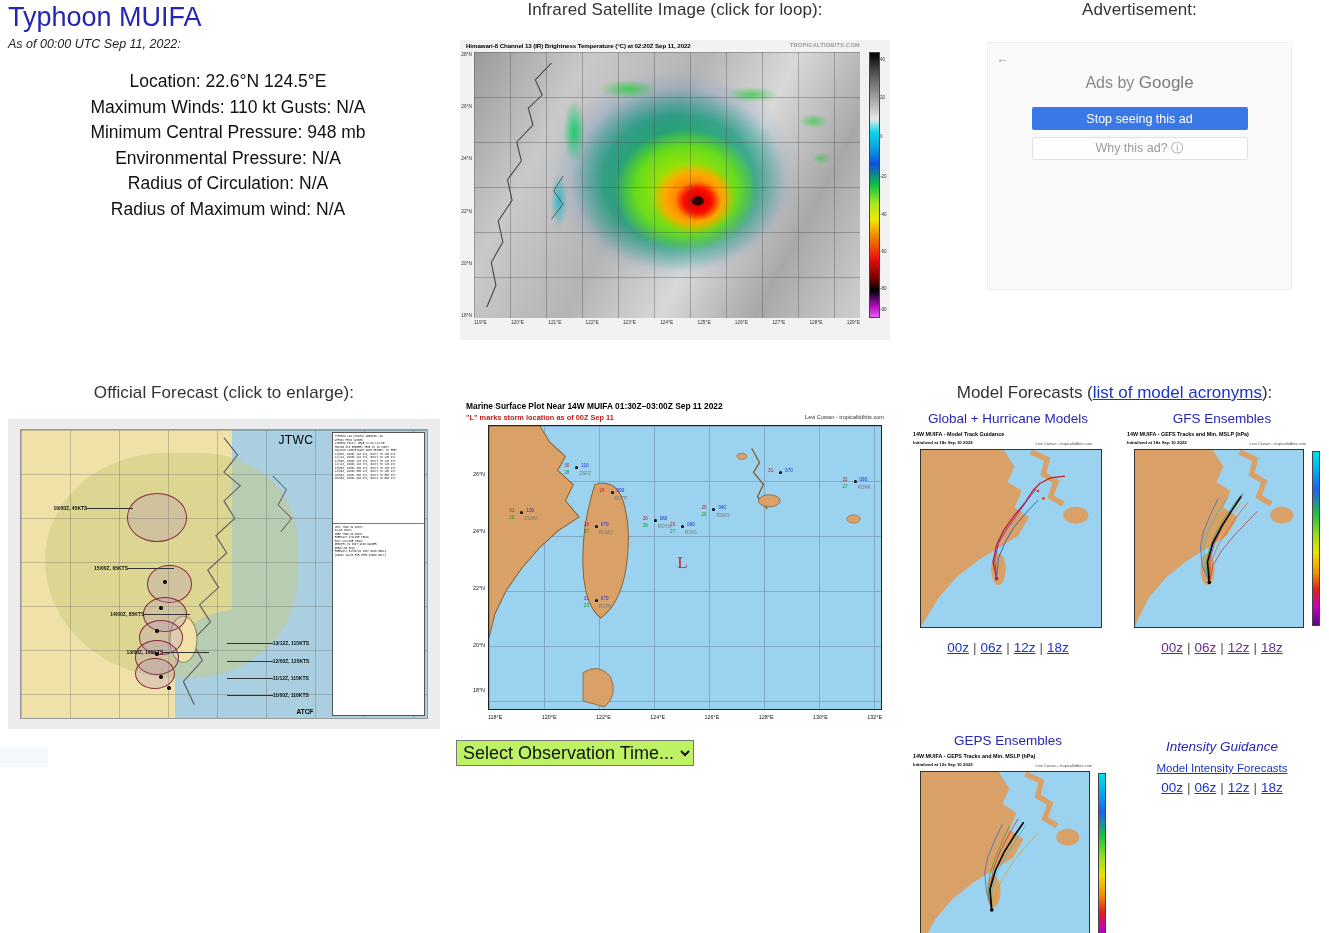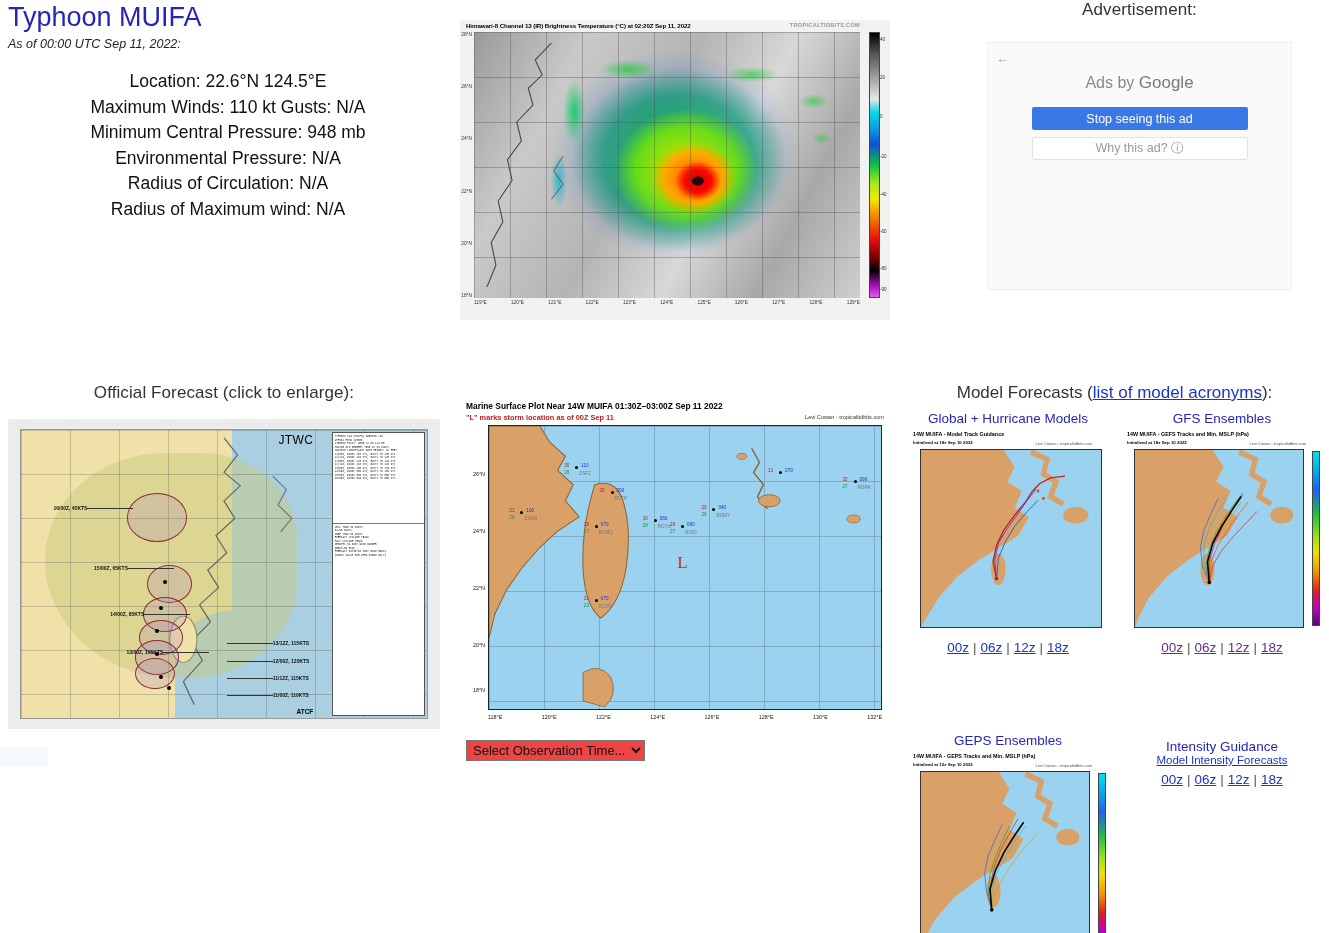--- a/index.html
+++ b/index.html
@@ -228,23 +228,23 @@
   .sp-yax {
     position: absolute; left: 0; top: 26px; bottom: 24px; width: 27px;
     font-size: 5.4px; color: #111;
   }
   .sp-yax span { position: absolute; right: 2px; }
   .sp-xax {
     position: absolute; left: 28px; right: 8px; bottom: 8px; height: 12px;
     display: flex; justify-content: space-between; font-size: 5.4px; color: #111;
   }
   .sp-select {
-    display: block; margin: 6px 0 0 16px; font-size: 13px;
+    display: block; margin: 6px 0 0 6px; font-size: 18px;
     font-family: "Liberation Sans", sans-serif; padding: 1px 2px;
-    border: 1px solid #767676; background: #ef4444; color: #111;
+    border: 1px solid #767676; background: #bef264; color: #111;
   }
 
   
   .mf-wrap { position: absolute; left: 900px; top: 383px; width: 429px; }
   .mf-title { font-size: 17px; color: #333; text-align: center; }
   .mf-grid {
     position: relative; margin-top: 8px; width: 429px;
   }
   .mf-col { position: absolute; }
   .mf-sub {
@@ -274,21 +274,21 @@
       #00e0f0 0%, #00b0f0 10%, #2060f0 22%, #20c040 36%, #90e020 48%,
       #f0e000 58%, #f09000 70%, #e02020 80%, #c000c0 90%, #600080 100%);
     border: 1px solid #444;
   }
   .mf-links {
     margin-top: 6px; text-align: center; font-size: 13.5px; color: #333;
   }
   .mf-links a { margin: 0 3px; }
   .mf-links .sep { color: #555; margin: 0 1px; }
   .ig-title {
-    font-size: 13.5px; color: #2626b5; text-align: center; margin-bottom: 0;
+    font-size: 13.5px; color: #2626b5; text-align: center; margin-bottom: 8px; font-style: italic;
   }
   .ig-link { display: block; text-align: center; font-size: 11.5px; margin-bottom: 6px; }
 
   
   .ghost-box {
     position: absolute; left: 0px; top: 747px; width: 48px; height: 20px;
     background: #f3f9fc;
   }
 </style>
 </head>
@@ -301,20 +301,21 @@
     <div class="storm-asof">As of 00:00 UTC Sep 11, 2022:</div>
     <div class="storm-line">Location: 22.6°N 124.5°E</div>
     <div class="storm-line">Maximum Winds: 110 kt  Gusts: N/A</div>
     <div class="storm-line">Minimum Central Pressure: 948 mb</div>
     <div class="storm-line">Environmental Pressure: N/A</div>
     <div class="storm-line">Radius of Circulation: N/A</div>
     <div class="storm-line">Radius of Maximum wind: N/A</div>
   </div>
 
   <div class="sat-wrap">
+    <div class="panel-title">Infrared Satellite Image (click for loop):</div>
     <div class="sat-img">
       <div class="sat-plot">
         <div class="sat-spiral"></div>
         <div class="sat-grid"></div>
         <svg class="sat-coast" viewBox="0 0 100 260" preserveAspectRatio="none">
           <path d="M60 0 L46 18 L52 34 L40 48 L44 66 L30 84 L34 104 L22 124 L26 146 L14 168 L18 190 L8 212 L12 236 L4 260" fill="none" stroke="#4a4a4a" stroke-width="1"></path>
           <path d="M70 120 L62 136 L70 150 L60 166" fill="none" stroke="#4a4a4a" stroke-width="0.8"></path>
         </svg>
       </div>
       <div class="sat-header">Himawari-8 Channel 13 (IR) Brightness Temperature (°C) at 02:20Z Sep 11, 2022</div>

